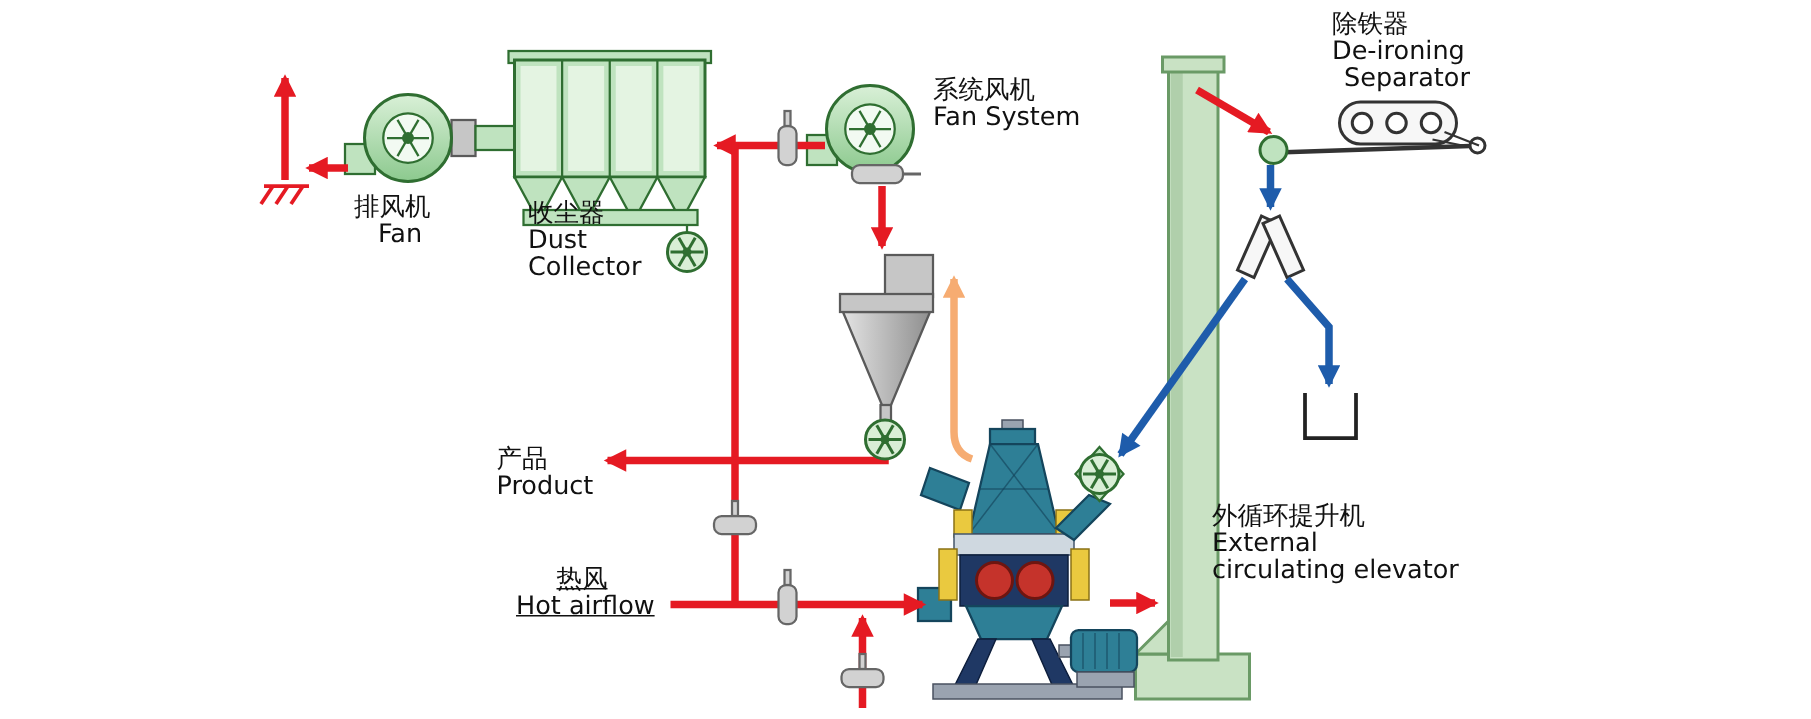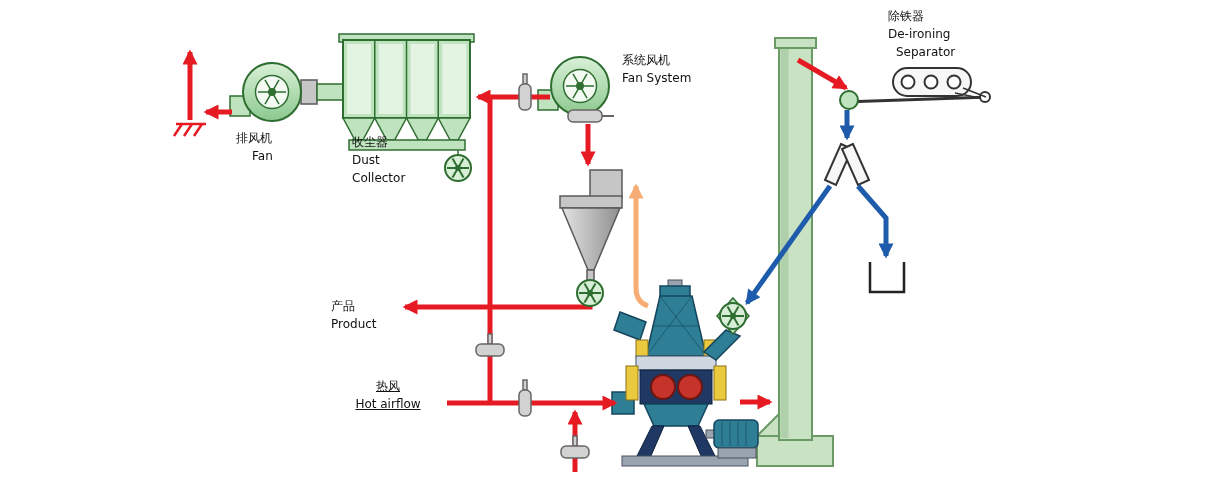--- a/index.html
+++ b/index.html
@@ -1,21 +1,21 @@
 <!DOCTYPE html>
 <html style="--airflow-red: #e51a23; --material-blue: #1e5cab; --recirc-orange: #f6ac72; --equipment-green-stroke: #2f6e31; --elevator-green: #c9e2c4; --mill-teal: #2e7f96; --mill-navy: #1f3864; --mill-yellow: #eac93f; --roller-red: #c5332b; --text-color: #111111;"><head>
 <meta charset="utf-8">
 <style>
   html,body{margin:0;padding:0;background:#fff;}
   .stage{
     position:relative;width:1207px;height:479px;background:#ffffff;overflow:hidden;
     font-family:"DejaVu Sans","Liberation Sans",sans-serif;
   }
   .stage svg{position:absolute;left:0;top:0;}
-  .lbl{position:absolute;color:var(--text-color,#111);font-size:12px;line-height:18px;white-space:nowrap;}
+  .lbl{position:absolute;color:var(--text-color,#111);font-size:17px;line-height:18px;white-space:nowrap;}
   .lbl span{display:block;}
 
   
   .ln-red{stroke:var(--airflow-red,#e51a23);stroke-width:5;fill:none;}
   .ln-blue{stroke:var(--material-blue,#1e5cab);stroke-width:5;fill:none;}
   .ln-orange{stroke:var(--recirc-orange,#f6ac72);stroke-width:5;fill:none;}
   .thin-red{stroke:var(--airflow-red,#e51a23);stroke-width:2.5;fill:none;}
   .mk-red{fill:var(--airflow-red,#e51a23);}
   .mk-blue{fill:var(--material-blue,#1e5cab);}
   .mk-orange{fill:var(--recirc-orange,#f6ac72);}
@@ -268,14 +268,19 @@
 <div class="lbl" style="left:331px;top:297px;">
   <span>产品</span>
   <span>Product</span>
 </div>
 
 <div class="lbl" style="left:344px;top:377px;width:88px;text-align:center;text-decoration:underline;">
   <span>热风</span>
   <span>Hot airflow</span>
 </div>
 
+<div class="lbl" style="left:808px;top:335px;">
+  <span>外循环提升机</span>
+  <span>External</span>
+  <span>circulating elevator</span>
+</div>
 
 </div>
 
 </body></html>

